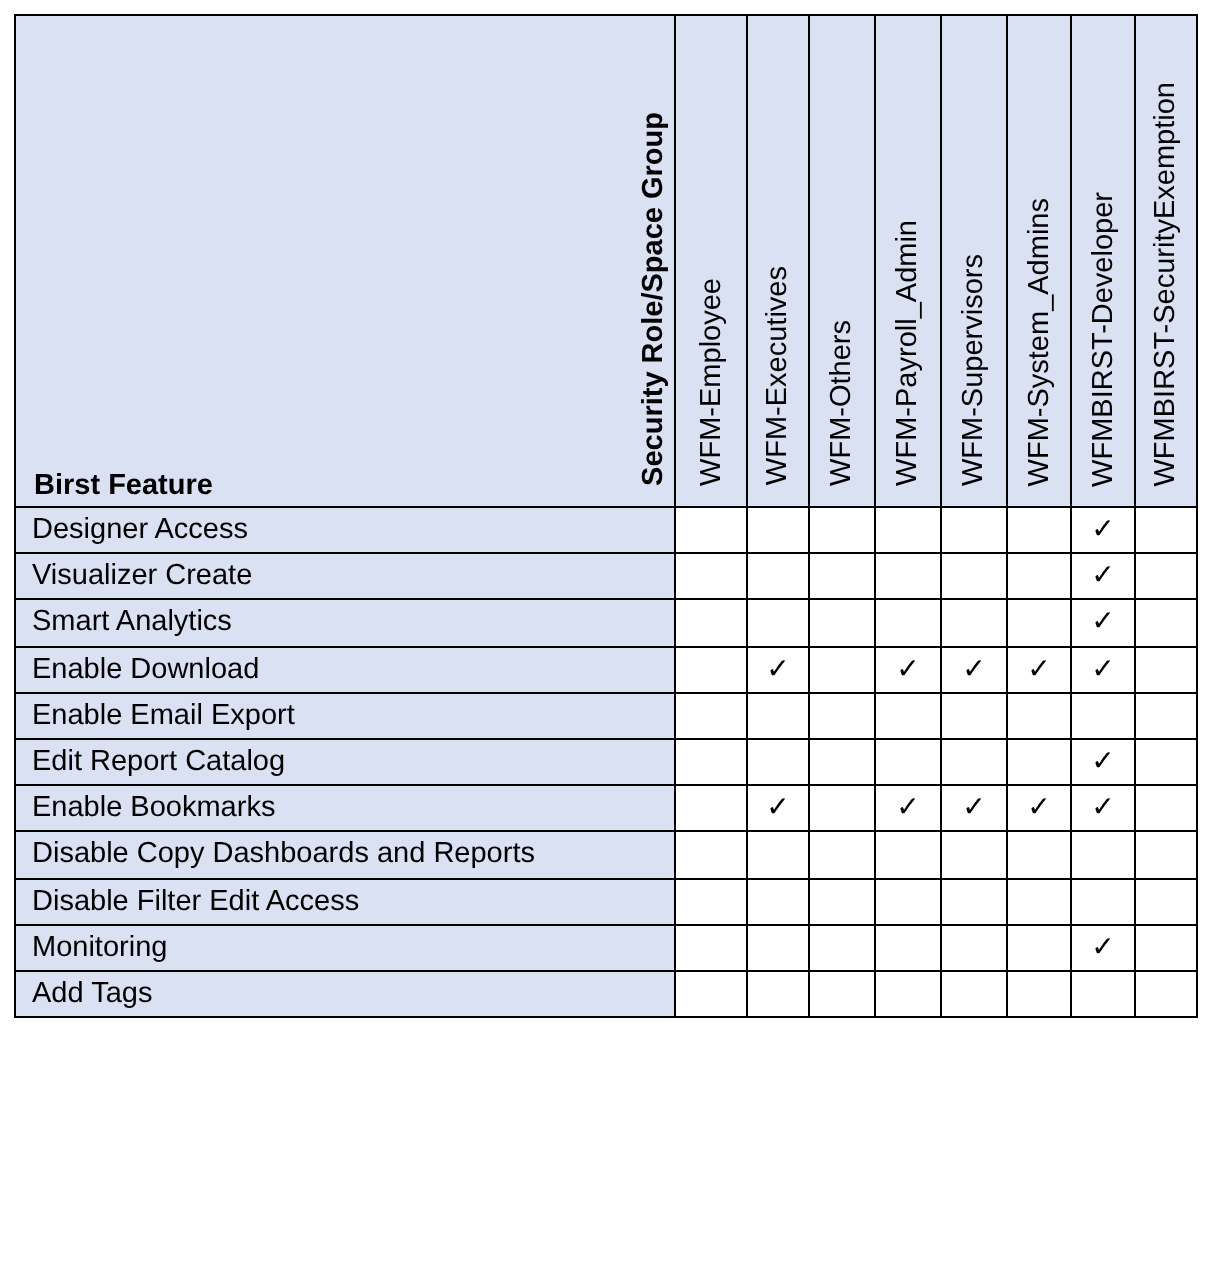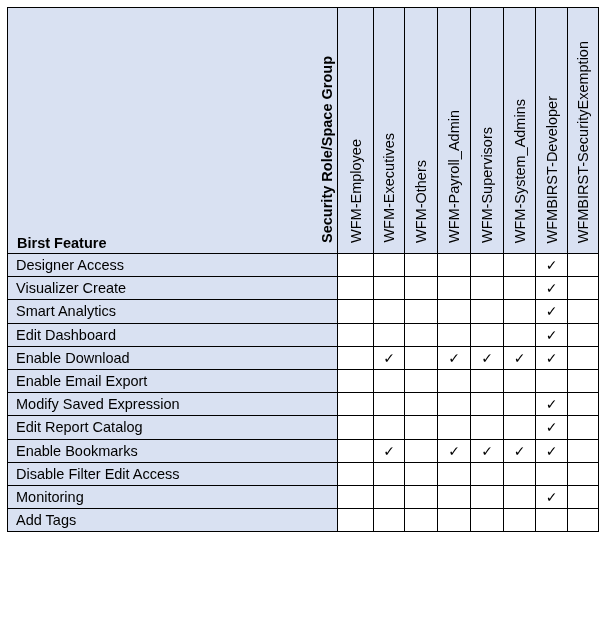--- a/index.html
+++ b/index.html
@@ -102,31 +102,20 @@
         <td class="cell"></td>
         <td class="cell"></td>
         <td class="cell"></td>
         <td class="cell"></td>
         <td class="cell"></td>
         <td class="cell"></td>
         <td class="cell"><span class="chk">✓</span></td>
         <td class="cell"></td>
       </tr>
       <tr class="row">
-        <td class="feat">Edit Dashboard</td>
-        <td class="cell"></td>
-        <td class="cell"></td>
-        <td class="cell"></td>
-        <td class="cell"></td>
-        <td class="cell"></td>
-        <td class="cell"></td>
-        <td class="cell"><span class="chk">✓</span></td>
-        <td class="cell"></td>
-      </tr>
-      <tr class="row">
         <td class="feat">Enable Download</td>
         <td class="cell"></td>
         <td class="cell"><span class="chk">✓</span></td>
         <td class="cell"></td>
         <td class="cell"><span class="chk">✓</span></td>
         <td class="cell"><span class="chk">✓</span></td>
         <td class="cell"><span class="chk">✓</span></td>
         <td class="cell"><span class="chk">✓</span></td>
         <td class="cell"></td>
       </tr>
@@ -135,50 +124,50 @@
         <td class="cell"></td>
         <td class="cell"></td>
         <td class="cell"></td>
         <td class="cell"></td>
         <td class="cell"></td>
         <td class="cell"></td>
         <td class="cell"></td>
         <td class="cell"></td>
       </tr>
       <tr class="row">
-        <td class="feat">Modify Saved Expression</td>
-        <td class="cell"></td>
-        <td class="cell"></td>
-        <td class="cell"></td>
-        <td class="cell"></td>
-        <td class="cell"></td>
-        <td class="cell"></td>
-        <td class="cell"><span class="chk">✓</span></td>
-        <td class="cell"></td>
-      </tr>
-      <tr class="row">
         <td class="feat">Edit Report Catalog</td>
         <td class="cell"></td>
         <td class="cell"></td>
         <td class="cell"></td>
         <td class="cell"></td>
         <td class="cell"></td>
         <td class="cell"></td>
         <td class="cell"><span class="chk">✓</span></td>
         <td class="cell"></td>
       </tr>
       <tr class="row">
         <td class="feat">Enable Bookmarks</td>
         <td class="cell"></td>
         <td class="cell"><span class="chk">✓</span></td>
         <td class="cell"></td>
         <td class="cell"><span class="chk">✓</span></td>
         <td class="cell"><span class="chk">✓</span></td>
         <td class="cell"><span class="chk">✓</span></td>
         <td class="cell"><span class="chk">✓</span></td>
+        <td class="cell"></td>
+      </tr>
+      <tr class="row">
+        <td class="feat">Disable Copy Dashboards and Reports</td>
+        <td class="cell"></td>
+        <td class="cell"></td>
+        <td class="cell"></td>
+        <td class="cell"></td>
+        <td class="cell"></td>
+        <td class="cell"></td>
+        <td class="cell"></td>
         <td class="cell"></td>
       </tr>
       <tr class="row">
         <td class="feat">Disable Filter Edit Access</td>
         <td class="cell"></td>
         <td class="cell"></td>
         <td class="cell"></td>
         <td class="cell"></td>
         <td class="cell"></td>
         <td class="cell"></td>

